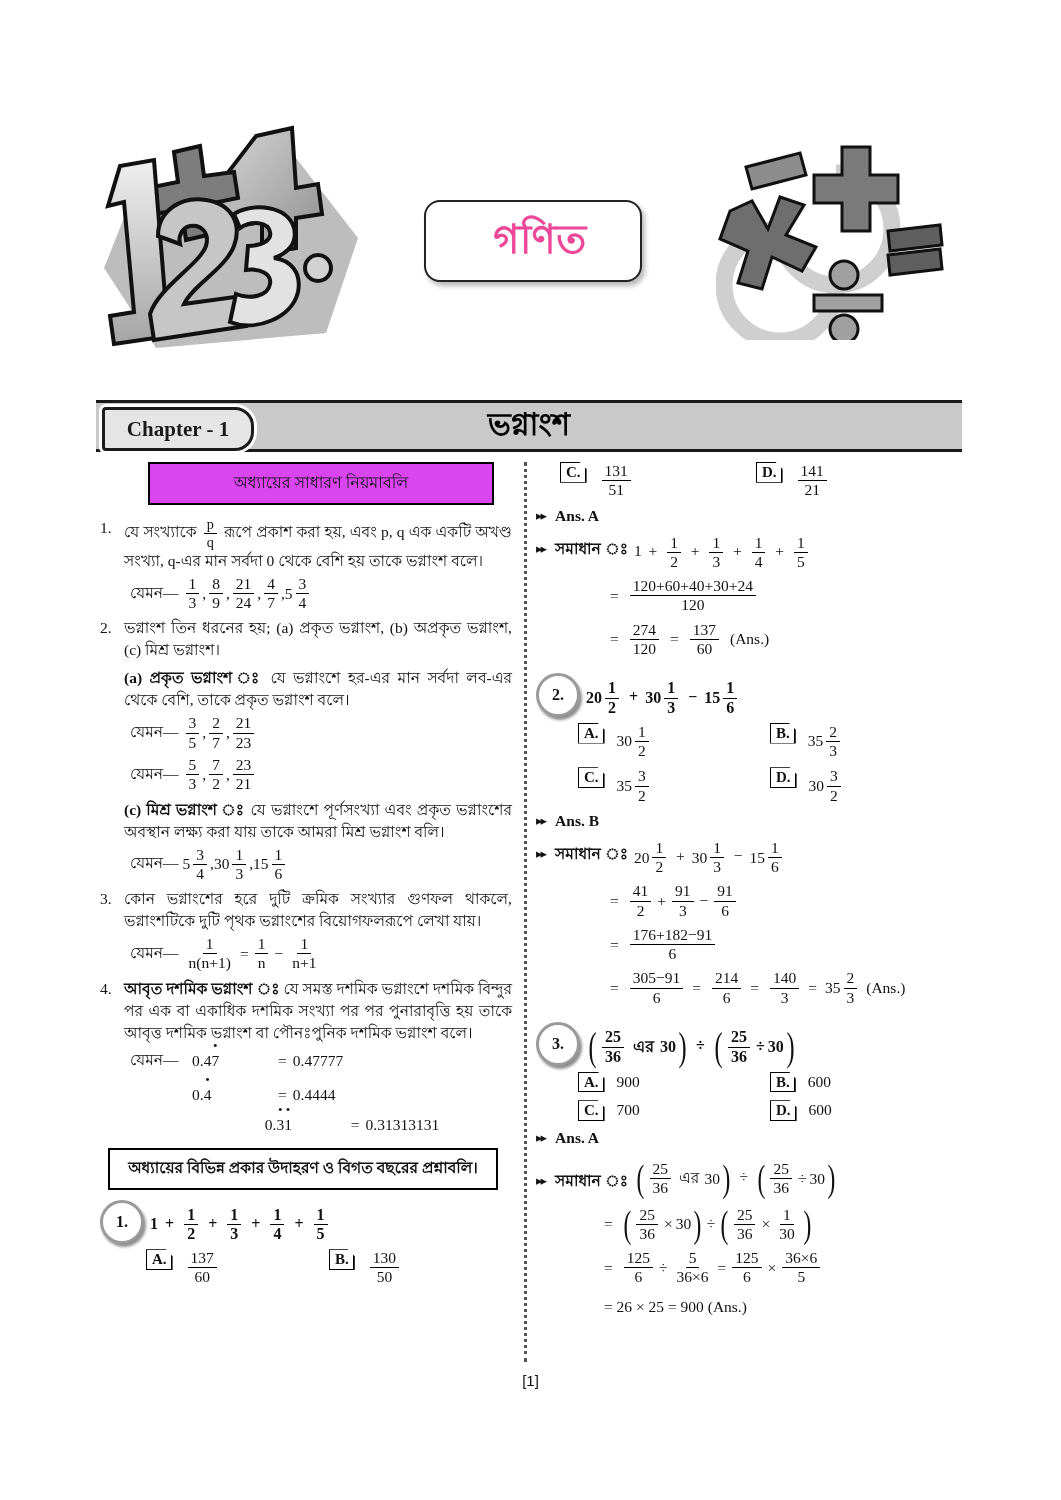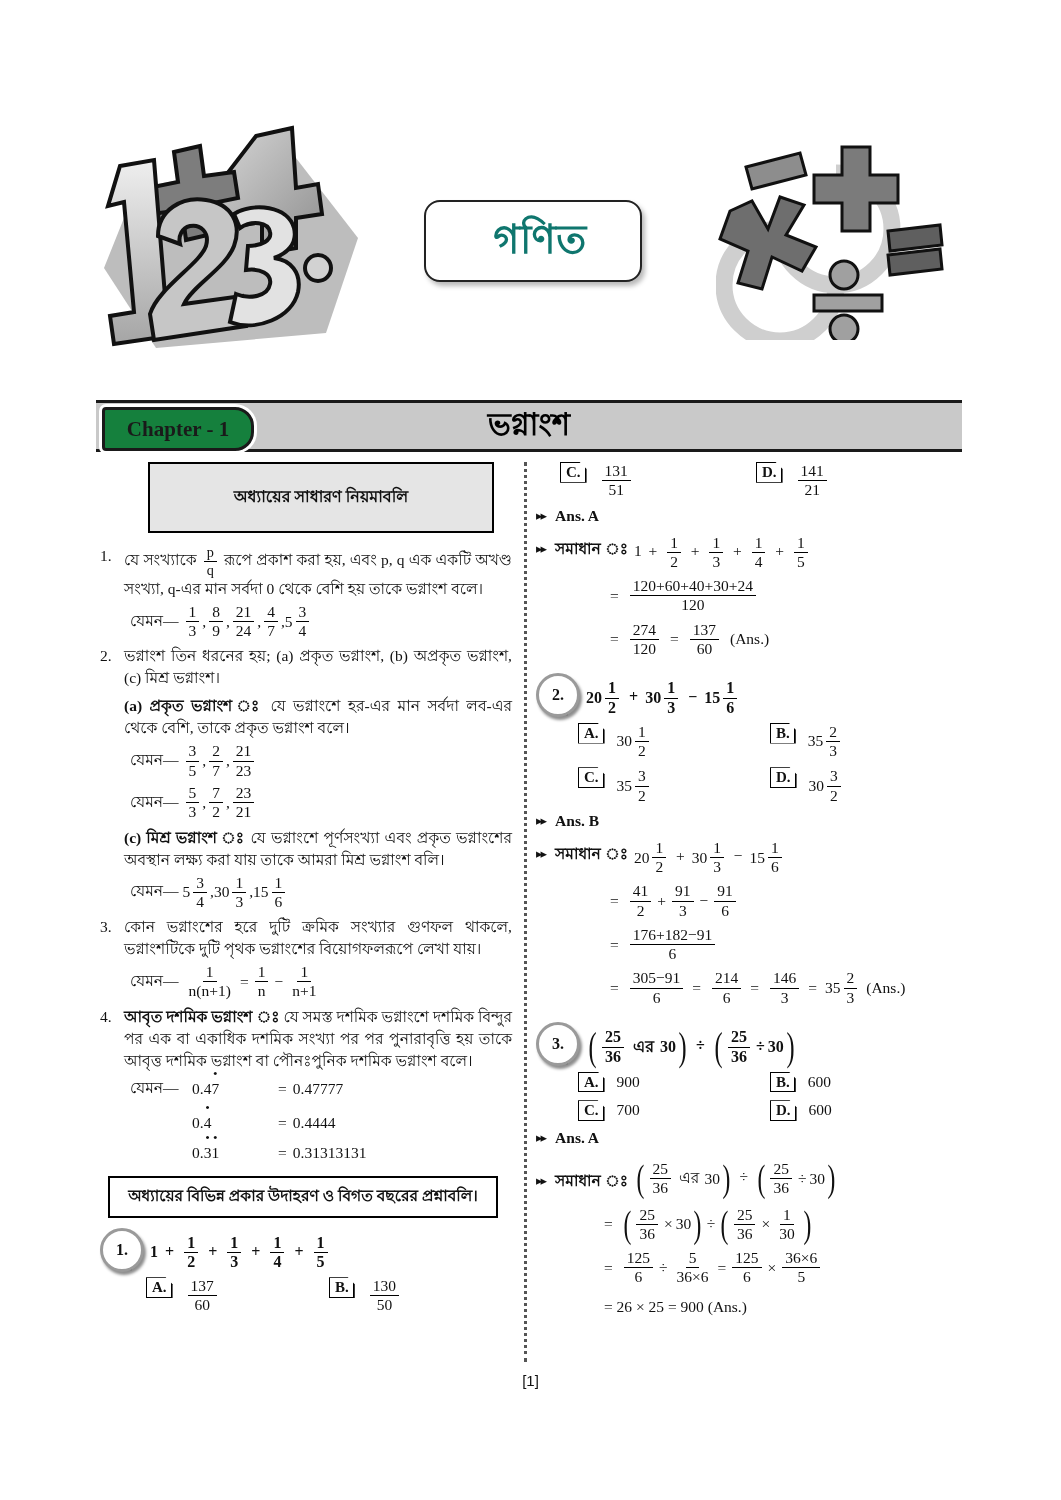--- a/index.html
+++ b/index.html
@@ -17,32 +17,32 @@
   .art-right{position:absolute;left:716px;top:125px;width:240px;height:215px;}
 
   .title-badge{
     position:absolute;left:424px;top:200px;width:214px;height:78px;
     border:2px solid #222;border-radius:16px;background:#fff;
     box-shadow:3px 4px 5px rgba(0,0,0,.28);
     display:flex;align-items:center;justify-content:center;
   }
   .title-badge span{
     font-family:"Liberation Serif","DejaVu Serif",serif;
-    font-size:40px;font-weight:700;letter-spacing:.5px;color:#0f766e;margin-left:14px;
+    font-size:40px;font-weight:700;letter-spacing:.5px;color:#ec4899;margin-left:14px;
   }
 
   
   .chapbar{
     position:absolute;left:96px;top:400px;width:866px;height:46px;
     background:#c9c9c9;border-top:3px solid #1a1a1a;border-bottom:3px solid #1a1a1a;
     display:flex;align-items:center;
   }
   .chaptab{
     position:absolute;left:6px;top:4px;width:146px;height:38px;
-    background:#15803d;border:3px solid #1a1a1a;
+    background:#e5e5e5;border:3px solid #1a1a1a;
     border-radius:4px 19px 19px 4px;
     box-shadow:0 0 0 3px #fff;
     display:flex;align-items:center;justify-content:center;
   }
   .chaptab span{
     font-family:"Liberation Serif","DejaVu Serif",serif;
     font-size:21px;font-weight:700;color:#1a1a1a;
   }
   .chaptitle{
     position:absolute;left:0;top:0;width:866px;height:46px;
@@ -57,23 +57,23 @@
   .col-right{left:536px;width:426px;}
 
   .divider{
     position:absolute;left:524px;top:462px;width:0;height:900px;
     border-left:3px dotted #555;
   }
 
   
   .bn{font-family:"Liberation Serif","DejaVu Serif",serif;}
   .rule-box{
-    border:2px solid #000;background:#e5e5e5;
-    text-align:center;padding:20px 8px;margin:0 18px 12px 48px;
-    font-size:16px;font-weight:700;
+    border:2px solid #000;background:#d946ef;
+    text-align:center;padding:6px 8px;margin:0 18px 12px 48px;
+    font-size:16px;font-weight:400;
   }
   .note-box{
     border:2px solid #000;background:#fff;
     text-align:center;padding:6px 6px;margin:14px 0 10px 8px;width:390px;
     font-size:15.5px;font-weight:700;box-sizing:border-box;
   }
 
   .li{display:flex;margin-bottom:2px;font-size:15.5px;line-height:1.42;}
   .li .num{width:24px;flex:0 0 24px;text-align:left;}
   .li .body{flex:1;text-align:justify;}
@@ -395,21 +395,21 @@
         <span>0.47777</span>
       </div>
       <div style="display:flex;align-items:center;margin-top:12px;">
         <span style="width:62px"></span>
         <span style="width:86px">
           <span>0.</span><span class="dot-over">4</span>
         </span>
         <span style="margin-right:6px">=</span>
         <span>0.4444</span>
       </div>
-      <div style="display:flex;align-items:center;margin-top:12px;">
+      <div style="display:flex;align-items:center;margin-top:12px;justify-content:center;">
         <span style="width:62px"></span>
         <span style="width:86px">
           <span>0.</span><span class="dot-over">3</span><span class="dot-over">1</span>
         </span>
         <span style="margin-right:6px">=</span>
         <span>0.31313131</span>
       </div>
     </div>
 
     <div class="note-box">অধ্যায়ের বিভিন্ন প্রকার উদাহরণ ও বিগত বছরের প্রশ্নাবলি।</div>
@@ -694,21 +694,21 @@
         <span class="n">305−91</span>
         <span class="d">6</span>
       </span>
       <span class="eq" style="margin-left:6px">=</span>
       <span class="fr">
         <span class="n">214</span>
         <span class="d">6</span>
       </span>
       <span class="eq" style="margin-left:6px">=</span>
       <span class="fr">
-        <span class="n">146</span>
+        <span class="n">140</span>
         <span class="d">3</span>
       </span>
       <span class="eq" style="margin-left:6px">=</span>
       <span class="mix">
         <span>35</span>
         <span class="fr">
           <span class="n">2</span>
           <span class="d">3</span>
         </span>
       </span>

